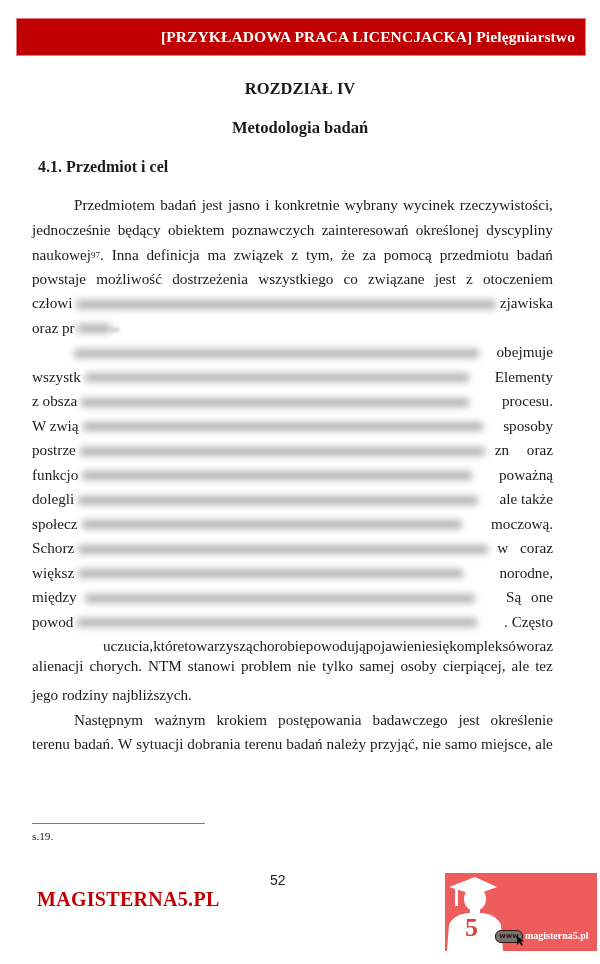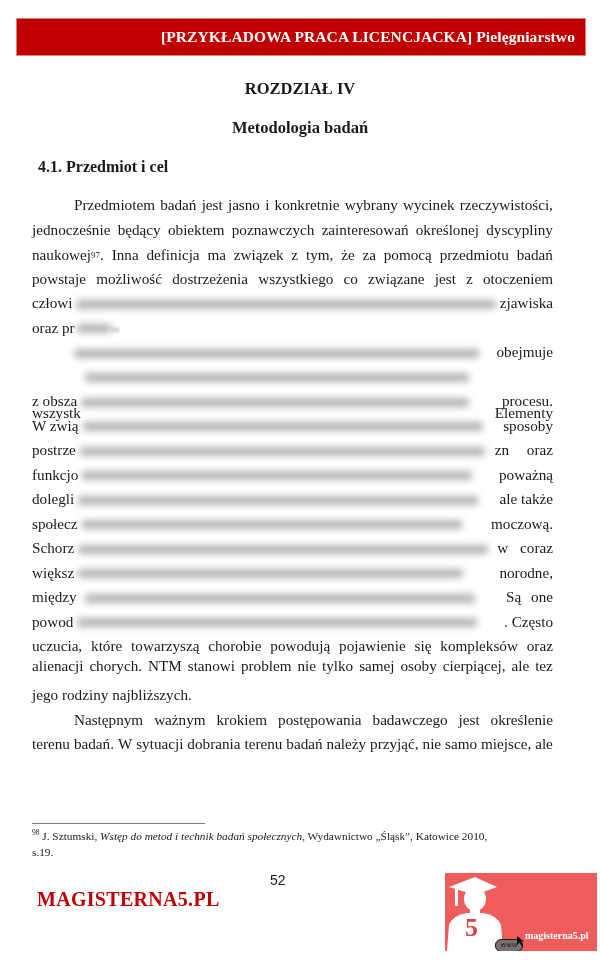--- a/index.html
+++ b/index.html
@@ -25,22 +25,22 @@
   .footnotes i { font-style: italic; }
   .fn-sup { font-size: 7.5px; vertical-align: super; line-height: 0; }
   .page-number { position: absolute; left: 270px; top: 872px; font-family: "Liberation Sans", "DejaVu Sans", sans-serif;
                  font-size: 14px; color: #1a1a1a; }
   .brand { position: absolute; left: 37px; top: 888px; color: #C00000; font-weight: bold; font-size: 20px; letter-spacing: 0.3px; }
   .badge { position: absolute; left: 445px; top: 873px; width: 152px; height: 78px; background: #ef5c5c; overflow: hidden; }
   .badge-title { position: absolute; left: 50px; width: 100px; text-align: center; color: #ffffff;
                  font-family: "DejaVu Sans", sans-serif; font-weight: bold; font-size: 9.5px; line-height: 13px; top: 2px; }
   .badge-url { position: absolute; left: 80px; top: 57px; color: #ffffff; font-weight: bold; font-size: 10px; }
   .badge-www { position: absolute; left: 50px; top: 57px; width: 26px; height: 11px; border: 1.5px solid #3a1010;
-               border-radius: 6px; background: #737373; color: #3a1010; font-size: 7px; font-weight: normal;
-               font-family: "DejaVu Sans", sans-serif; text-align: center; line-height: 11px; margin-top: 9px; }
+               border-radius: 6px; background: #737373; color: #3a1010; font-size: 7px; font-weight: bold;
+               font-family: "DejaVu Sans", sans-serif; text-align: center; line-height: 11px; }
   .badge-five { position: absolute; left: 20px; top: 40px; color: #d94040; font-weight: bold; font-size: 26px; }
 </style>
 </head>
 <body>
 
 <div class="header-bar">
   <span class="header-text">[PRZYKŁADOWA PRACA LICENCJACKA] Pielęgniarstwo</span>
 </div>
 
 <div class="chapter" style="top:79px;">ROZDZIAŁ IV</div>
@@ -114,21 +114,21 @@
     <sup style="color:#aaa; filter:blur(1px);">98</sup>
   </div>
 
   <div class="line" style="top:147px;">
     <span class="blur" style="width:405px; margin-left:42px;"></span>
     <span style="margin-left:auto;">obejmuje</span>
   </div>
   <div class="line" style="top:171.5px;">
     <span>wszystk</span>
     <span class="blur" style="width:384px; margin-left:4px;"></span>
-    <span style="margin-left:auto;margin-top:36px;">Elementy</span>
+    <span style="margin-left:auto;">Elementy</span>
   </div>
   <div class="line" style="top:196px;">
     <span>z obsza</span>
     <span class="blur" style="width:388px; margin-left:4px;"></span>
     <span style="margin-left:auto;">procesu.</span>
   </div>
   <div class="line" style="top:220.5px;">
     <span>W zwią</span>
     <span class="blur" style="width:400px; margin-left:4px;"></span>
     <span style="margin-left:auto;">sposoby</span>
@@ -167,21 +167,21 @@
     <span>między</span>
     <span class="blur" style="width:390px; margin-left:8px;"></span>
     <span style="margin-left:auto; word-spacing:6px;text-align:right;">Są one</span>
   </div>
   <div class="line" style="top:416.5px;">
     <span>powod</span>
     <span class="blur" style="width:400px; margin-left:4px;"></span>
     <span style="margin-left:auto;">. Często</span>
   </div>
 
-  <div class="line justify" style="top:441px;">
+  <div class="line justify" style="top:441px;justify-content:flex-end;">
 
   <span class="w">uczucia,</span>
       <span class="w">które</span>
       <span class="w">towarzyszą</span>
       <span class="w">chorobie</span>
       <span class="w">powodują</span>
       <span class="w">pojawienie</span>
       <span class="w">się</span>
       <span class="w">kompleksów</span>
       <span class="w">oraz</span>
@@ -227,24 +227,20 @@
       <span class="w">przyjąć,</span>
       <span class="w">nie</span>
       <span class="w">samo</span>
       <span class="w">miejsce,</span>
       <span class="w">ale</span>
     </div>
 </div>
 
 <div class="fn-rule"></div>
 <div class="footnotes">
-  <div>
-    <span class="fn-sup">98</span>
-    <span>J. Sztumski, </span><i>Wstęp do metod i technik badań społecznych</i><span>, Wydawnictwo „Śląsk”, Katowice 2010,</span>
-  </div>
   <div>s.19.</div>
 </div>
 
 <div class="page-number">52</div>
 
 <div class="brand">MAGISTERNA5.PL</div>
 
 <div class="badge">
   <svg width="60" height="78" viewBox="0 0 60 78" style="position:absolute; left:0; top:0;">
     <polygon points="4,14 30,4 52,14 30,22" fill="#ffffff"></polygon>

